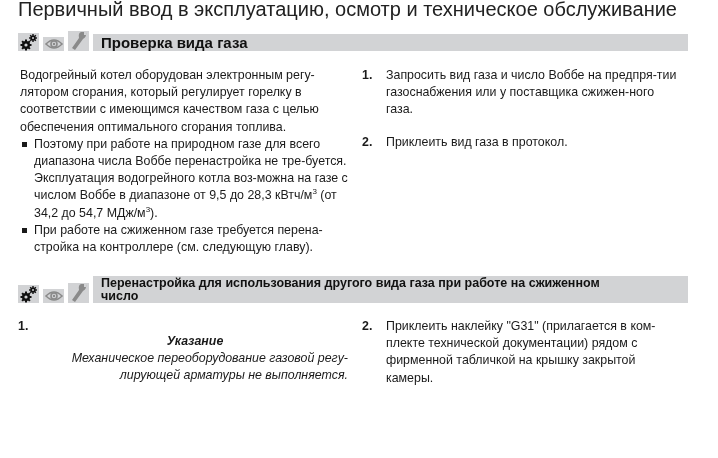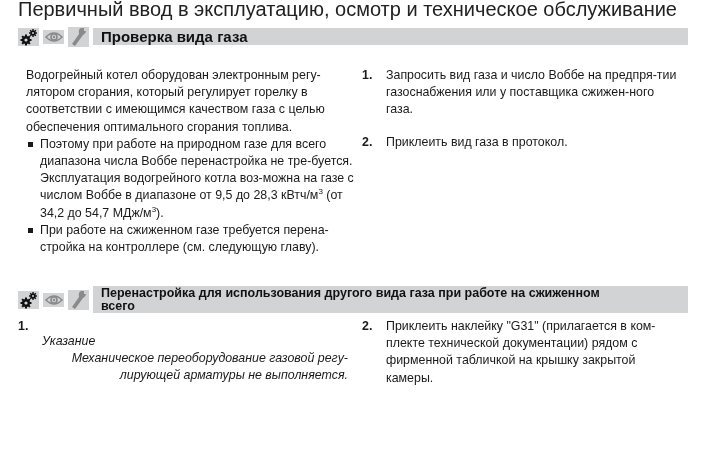--- a/index.html
+++ b/index.html
@@ -5,44 +5,44 @@
     html, body { margin: 0; padding: 0; background: #ffffff; }
     body {
       width: 718px; height: 458px; position: relative; overflow: hidden;
       font-family: "Liberation Sans", sans-serif; color: #1a1a1a;
     }
     .page-title {
       position: absolute; left: 18px; top: 0px; font-size: 20px; line-height: 18px;
       color: #222;
     }
     .section-header {
-      position: absolute; left: 18px; display: flex; gap: 4px; align-items: center;
+      position: absolute; left: 18px; display: flex; gap: 4px; align-items: flex-end;
     }
     .icon-box {
       width: 21px; background: #d2d3d5; display: flex; align-items: center; justify-content: center;
     }
     .title-bar {
       background: #d2d3d5; display: flex; align-items: center; padding-left: 8px;
       font-weight: bold; color: #111;
     }
     .h1 { top: 22px; height: 29px; }
     .h1 .title-bar { width: 587px; font-size: 15px; }
-    .h2 { top: 284px; height: 31px; }
+    .h2 { top: 272px; height: 31px; }
     .h2 .title-bar { width: 587px; font-size: 12.5px; line-height: 13px; padding-top: 1px; }
     .col { position: absolute; font-size: 12.4px; line-height: 17.2px; color: #1a1a1a; }
     .col p { margin: 0; }
     .bullet { position: relative; padding-left: 14px; }
     .bullet::before {
       content: ""; position: absolute; left: 2px; top: 6px; width: 5px; height: 5px; background: #1a1a1a;
     }
     .num-item { position: relative; padding-left: 24px; }
     .num {
       position: absolute; left: 0; top: 0; font-weight: bold;
     }
-    .note-title { font-weight: normal; font-style: italic; }
+    .note-title { font-weight: bold; font-style: italic; text-align: center; }
     .note-text { font-style: italic; text-align: right; }
     sup { font-size: 8px; vertical-align: top; line-height: 10px; }
   </style>
 </head>
 <body>
 
 <div class="page-title">Первичный ввод в эксплуатацию, осмотр и техническое обслуживание</div>
 
 <div class="section-header h1">
   <div class="icon-box">
@@ -71,21 +71,21 @@
     </svg>
   </div>
   <div class="icon-box">
     <svg width="16" height="20" viewBox="0 0 16 20">
       <path d="M10 1 L13 1 L13 4 L15 4 L15 1 Q16 6 12 8 L4 19 L1 17 L8 7 Q7 2 10 1 Z" fill="#8a8a8a"></path>
     </svg>
   </div>
   <div class="title-bar">Проверка вида газа</div>
 </div>
 
-<div class="col" style="left:26px; top:67px; width:330px;">
+<div class="col" style="left:20px; top:67px; width:330px;">
   <p>Водогрейный котел оборудован электронным регу-лятором сгорания, который регулирует горелку в соответствии с имеющимся качеством газа с целью обеспечения оптимального сгорания топлива.</p>
   <p class="bullet"><span>Поэтому при работе на природном газе для всего диапазона числа Воббе перенастройка не тре-буется. Эксплуатация водогрейного котла воз-можна на газе с числом Воббе в диапазоне от 9,5 до 28,3 кВтч/м</span><sup>3</sup><span> (от 34,2 до 54,7 МДж/м</span><sup>3</sup><span>).</span></p>
   <p class="bullet">При работе на сжиженном газе требуется перена-стройка на контроллере (см. следующую главу).</p>
 </div>
 
 <div class="col" style="left:362px; top:67px; width:320px;">
   <p class="num-item">
     <span class="num">1.</span>
     <span>Запросить вид газа и число Воббе на предпря-тии газоснабжения или у поставщика сжижен-ного газа.</span>
   </p>
@@ -121,21 +121,21 @@
       <circle cx="9" cy="7" r="1.2" fill="#8a8a8a"></circle>
     </svg>
   </div>
   <div class="icon-box">
     <svg width="16" height="20" viewBox="0 0 16 20">
       <path d="M10 1 L13 1 L13 4 L15 4 L15 1 Q16 6 12 8 L4 19 L1 17 L8 7 Q7 2 10 1 Z" fill="#8a8a8a"></path>
     </svg>
   </div>
   <div class="title-bar" style="flex-direction:column; align-items:flex-start; justify-content:center;">
     <span>Перенастройка для использования другого вида газа при работе на сжиженном</span>
-    <span>всего</span>
+    <span>число</span>
   </div>
 </div>
 
 <div class="col" style="left:18px; top:318px; width:330px;">
   <p class="num-item">
     <span class="num">1.</span>
   </p>
   <div style="padding-left:24px; margin-top:15px;">
     <p class="note-title">Указание</p>
     <p class="note-text">Механическое переоборудование газовой регу-лирующей арматуры не выполняется.</p>

